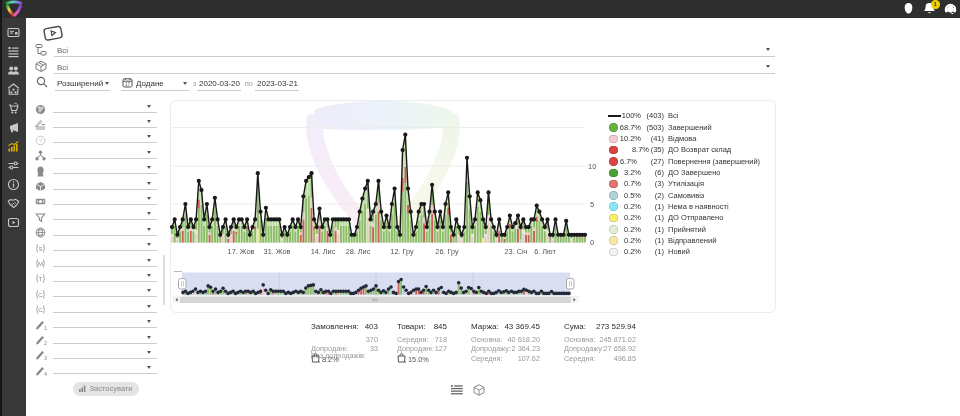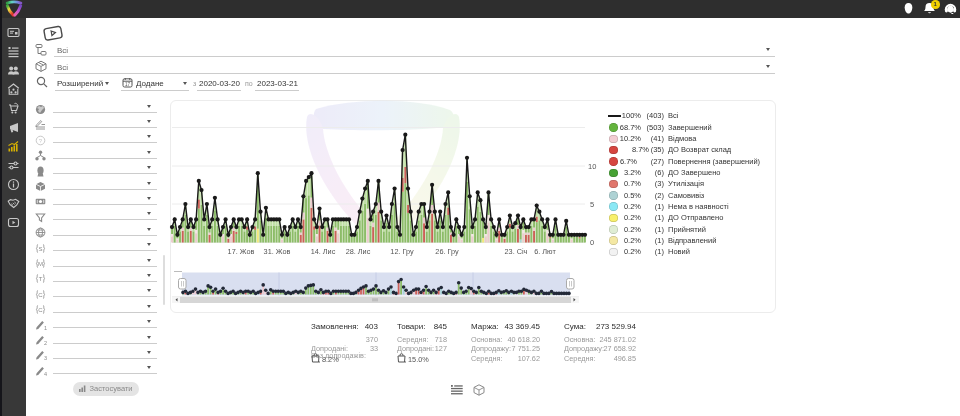--- a/index.html
+++ b/index.html
@@ -1253,21 +1253,21 @@
 <div class="ss" style="left:397px;top:352.70000000000005px;color:#555"><svg width="9" height="10" viewBox="0 0 9 10" style="vertical-align:-1px">
       <path d="M1 3h7l-.5 6h-6z" fill="none" stroke="#555" stroke-width="1"></path>
       <path d="M3 3V2.2A1.5 1.5 0 016 2.2V3" fill="none" stroke="#555" stroke-width="1"></path>
       <text x="7.2" y="9.8" font-size="4" fill="#555" font-family="Liberation Sans">x</text>
     </svg> 15.0%</div>
 <div class="sh" style="left:471px;top:322px">Маржа:</div>
 <div class="sh" style="right:420px;top:322px">43 369.45</div>
 <div class="ss" style="left:471px;top:334.5px">Основна:</div>
 <div class="ss" style="right:420px;top:334.5px">40 618.20</div>
 <div class="ss" style="left:471px;top:344.1px">Допродажу:</div>
-<div class="ss" style="right:420px;top:344.1px">7 751.25</div>
+<div class="ss" style="right:420px;top:344.1px">2 364.23</div>
 <div class="ss" style="left:471px;top:353.70000000000005px">Середня:</div>
 <div class="ss" style="right:420px;top:353.70000000000005px">107.62</div>
 <div class="sh" style="left:564px;top:322px">Сума:</div>
 <div class="sh" style="right:324px;top:322px">273 529.94</div>
 <div class="ss" style="left:564px;top:334.5px">Основна:</div>
 <div class="ss" style="right:324px;top:334.5px">245 871.02</div>
 <div class="ss" style="left:564px;top:344.1px">Допродажу:</div>
 <div class="ss" style="right:324px;top:344.1px">27 658.92</div>
 <div class="ss" style="left:564px;top:353.70000000000005px">Середня:</div>
 <div class="ss" style="right:324px;top:353.70000000000005px">496.85</div>

